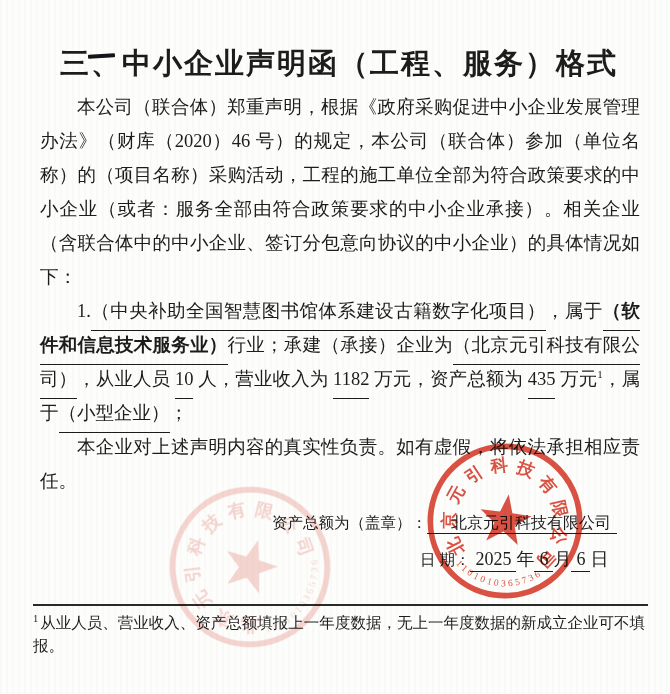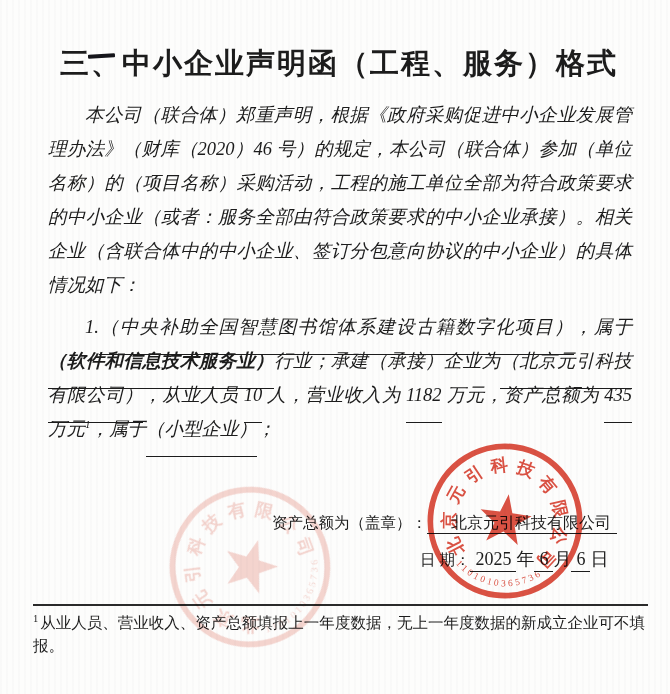--- a/index.html
+++ b/index.html
@@ -18,22 +18,22 @@
   .title{
     position:absolute;top:44px;left:4px;width:100%;
     text-align:center;font-size:29px;font-weight:bold;letter-spacing:2px;
     white-space:nowrap;
   }
   .body-text{
     position:absolute;left:40px;top:90px;width:600px;
     font-size:18.5px;line-height:34px;
     text-align:justify;text-justify:inter-ideograph;
   }
-  .para{margin:8px;text-indent:2em;font-style:italic;}
-  .u{border-bottom:1.5px solid #1c1c1c;padding-bottom:17px;}
+  .para{margin:0;text-indent:2em;}
+  .u{border-bottom:1.5px solid #1c1c1c;padding-bottom:9px;}
   .b{font-weight:bold;}
   .sup{font-size:11px;vertical-align:super;line-height:0;border-bottom:none;}
   .signature{
     position:absolute;left:272px;top:504px;width:370px;
     font-size:18px;line-height:36px;white-space:nowrap;
   }
   .sig-label{font-size:15.5px;}
   .sig-company{
     border-bottom:1.5px solid #1c1c1c;padding:0 6px 2px 24px;font-size:16px;
   }
@@ -58,20 +58,21 @@
 
 <div class="page">
 
   <div class="artifact"></div>
 
   <div class="title">三、中小企业声明函（工程、服务）格式</div>
 
   <div class="body-text">
       <p class="para"><span>本公司（联合体）郑重声明，根据《政府采购促进中小企业发展管理办法》（财库（2020）46 号）的规定，本公司（联合体）参加（单位名称）的（项目名称）采购活动，工程的施工单位全部为符合政策要求的中小企业（或者：服务全部由符合政策要求的中小企业承接）。相关企业（含联合体中的中小企业、签订分包意向协议的中小企业）的具体情况如下：</span></p>
       <p class="para"><span>1.</span><span class="u">（中央补助全国智慧图书馆体系建设古籍数字化项目）</span><span>，属于</span><span class="u b">（软件和信息技术服务业）</span><span>行业；承建（承接）企业为</span><span class="u">（北京元引科技有限公司）</span><span>，从业人员 </span><span class="u">10</span><span> 人，营业收入为 </span><span class="u">1182</span><span> 万元，资产总额为 </span><span class="u">435</span><span> 万元</span><span class="sup">1</span><span>，属于</span><span class="u">（小型企业）</span><span>；</span></p>
+      <p class="para"><span>本企业对上述声明内容的真实性负责。如有虚假，将依法承担相应责任。</span></p>
     </div>
 
   <div class="signature">
     <div><span class="sig-label">资产总额为（盖章）：</span><span class="sig-company">北京元引科技有限公司</span></div>
     <div class="date-line"><span class="sig-label">日 期：</span><span class="date-val">2025</span><span>年</span><span class="date-val">6</span><span>月</span><span class="date-val">6</span><span>日</span></div>
   </div>
 
   <div class="footnote-rule"></div>
   <div class="footnote"><span class="fn-sup">1</span><span>从业人员、营业收入、资产总额填报上一年度数据，无上一年度数据的新成立企业可不填报。</span></div>
 

